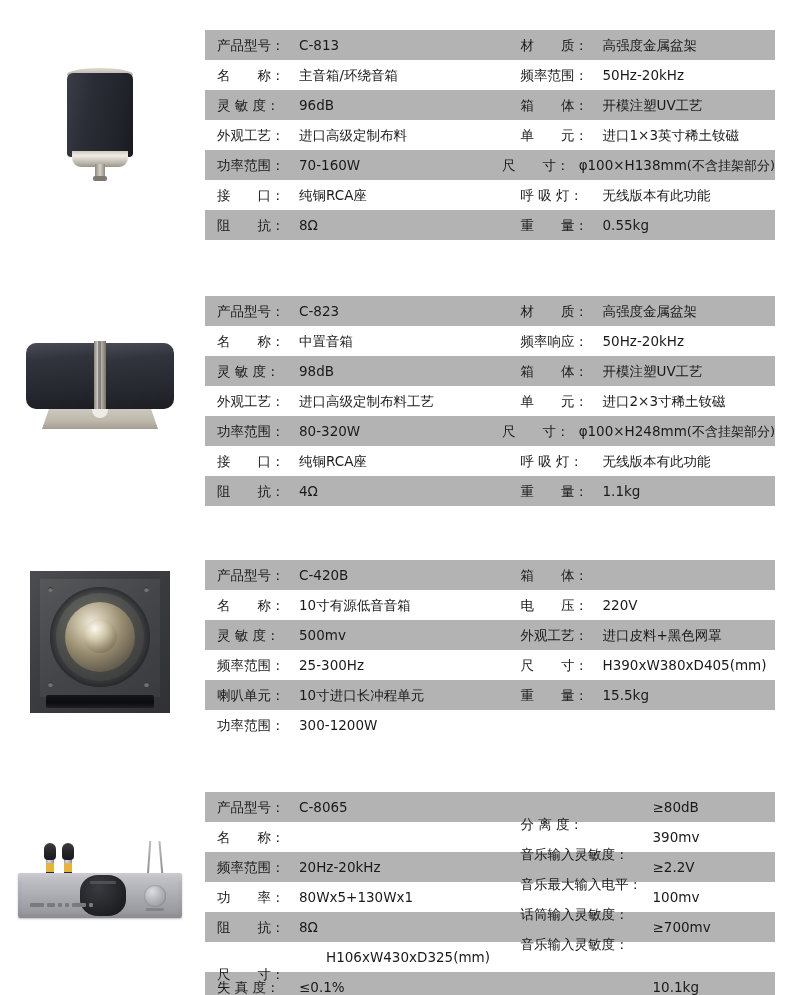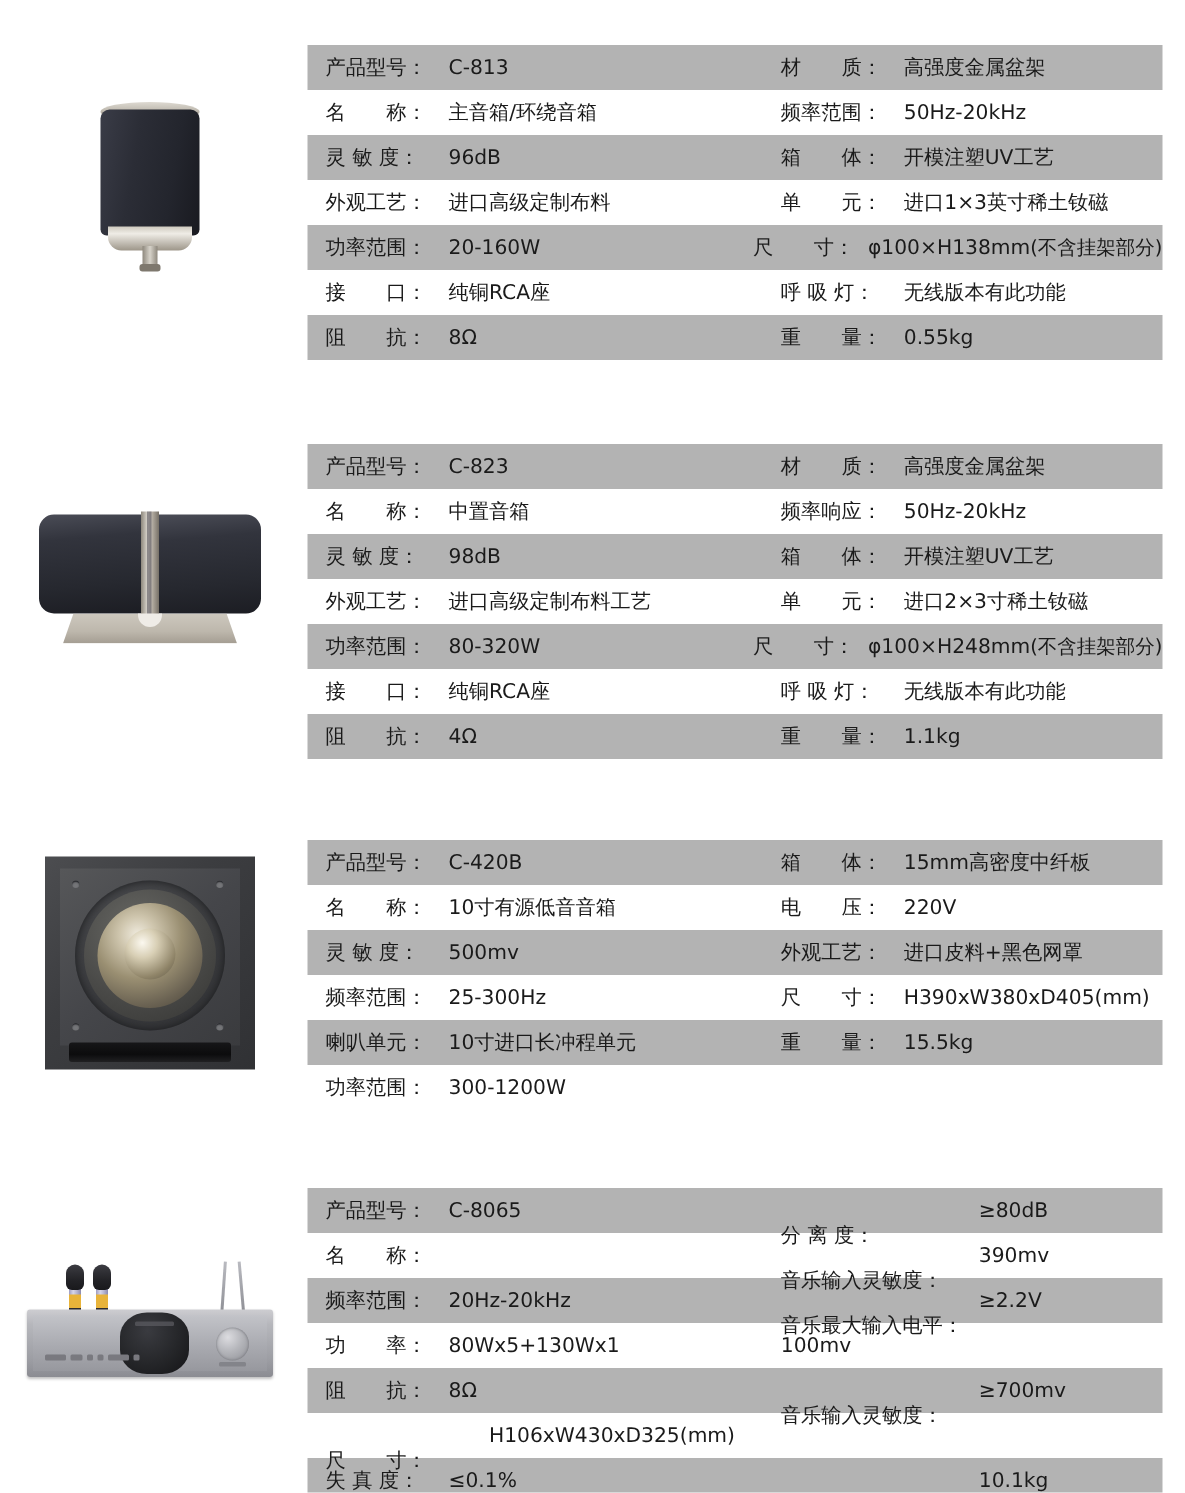--- a/index.html
+++ b/index.html
@@ -215,21 +215,21 @@
           <span class="val"><span>进口高级定制布料</span></span>
         </div>
         <div class="cell cell-right">
           <span class="lbl lbl-w">单　　元：</span>
           <span class="val"><span>进口1×3英寸稀土钕磁</span></span>
         </div>
       </div>
       <div class="spec-row shaded">
         <div class="cell cell-left">
           <span class="lbl lbl-w">功率范围：</span>
-          <span class="val"><span>20-160W</span></span>
+          <span class="val"><span>70-160W</span></span>
         </div>
         <div class="cell cell-right">
           <span class="lbl lbl-w">尺　　寸：</span>
           <span class="val"><span>φ100×H138mm</span><span class="small">(不含挂架部分)</span></span>
         </div>
       </div>
       <div class="spec-row plain">
         <div class="cell cell-left">
           <span class="lbl lbl-w">接　　口：</span>
           <span class="val"><span>纯铜RCA座</span></span>
@@ -353,21 +353,20 @@
     </div>
   </div>
   <div class="spec-table" style="top:0;">
       <div class="spec-row shaded">
         <div class="cell cell-left">
           <span class="lbl lbl-w">产品型号：</span>
           <span class="val"><span>C-420B</span></span>
         </div>
         <div class="cell cell-right">
           <span class="lbl lbl-w">箱　　体：</span>
-          <span class="val"><span>15mm高密度中纤板</span></span>
         </div>
       </div>
       <div class="spec-row plain">
         <div class="cell cell-left">
           <span class="lbl lbl-w">名　　称：</span>
           <span class="val"><span>10寸有源低音音箱</span></span>
         </div>
         <div class="cell cell-right">
           <span class="lbl lbl-w">电　　压：</span>
           <span class="val"><span>220V</span></span>
@@ -478,20 +477,21 @@
           <span class="lbl lbl-w-wide">音乐最大输入电平：</span>
           <span class="val"><span>≥2.2V</span></span>
         </div>
       </div>
       <div class="spec-row plain">
         <div class="cell cell-left">
           <span class="lbl lbl-w">功　　率：</span>
           <span class="val"><span>80Wx5+130Wx1</span></span>
         </div>
         <div class="cell cell-right">
+          <span class="lbl lbl-w-wide">话筒输入灵敏度：</span>
           <span class="val"><span>100mv</span></span>
         </div>
       </div>
       <div class="spec-row shaded">
         <div class="cell cell-left">
           <span class="lbl lbl-w">阻　　抗：</span>
           <span class="val"><span>8Ω</span></span>
         </div>
         <div class="cell cell-right">
           <span class="lbl lbl-w-wide">音乐输入灵敏度：</span>

